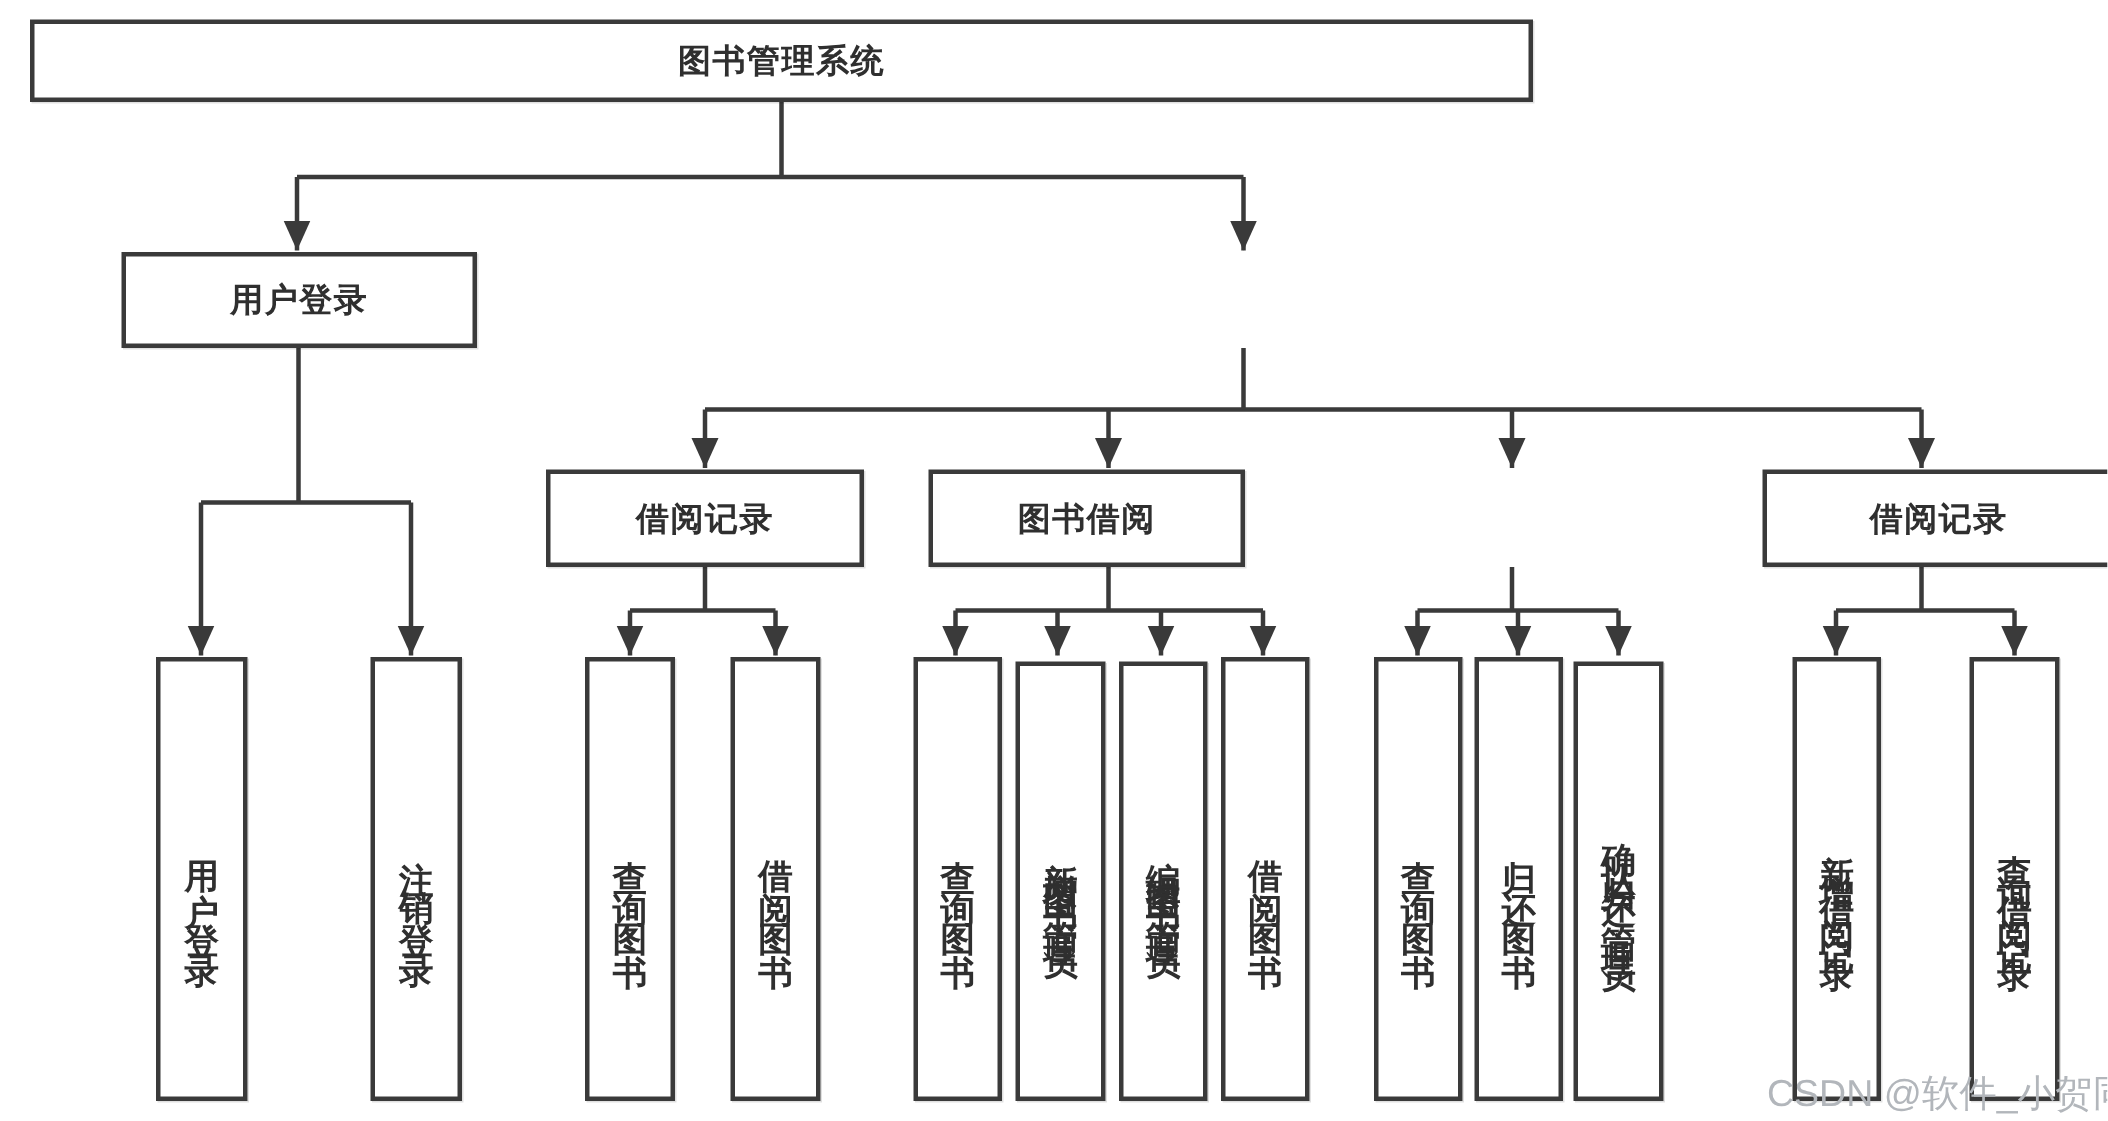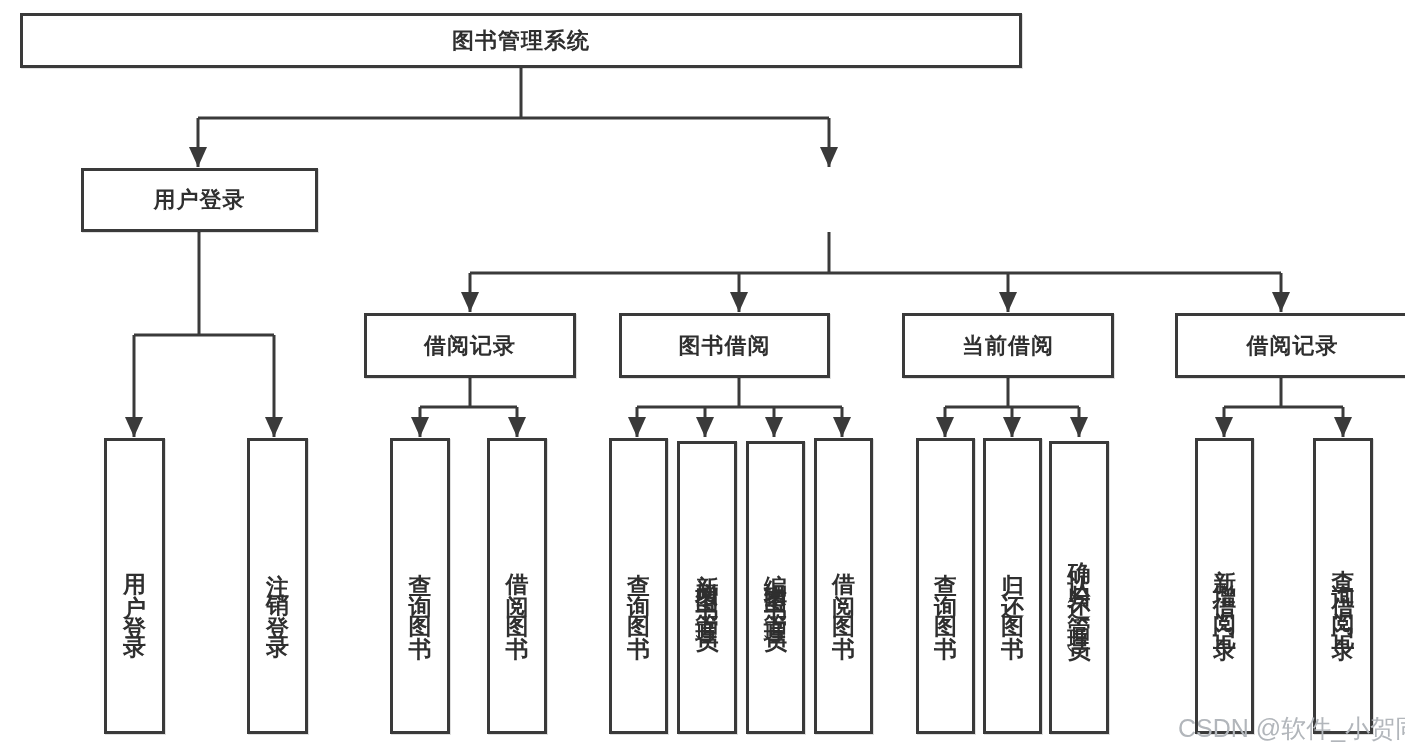--- a/index.html
+++ b/index.html
@@ -78,23 +78,20 @@
   <div class="box" style="left:81px;top:168px;width:237px;height:64px">
     <span class="hlabel">用户登录</span>
   </div>
 
   <div class="box" style="left:364px;top:313px;width:212px;height:65px">
     <span class="hlabel">借阅记录</span>
   </div>
   <div class="box" style="left:619px;top:313px;width:211px;height:65px">
     <span class="hlabel">图书借阅</span>
   </div>
-  <div class="box" style="left:902px;top:313px;width:212px;height:65px">
-    <span class="hlabel">当前借阅</span>
-  </div>
   <div class="box" style="left:1175px;top:313px;width:235px;height:65px">
     <span class="hlabel">借阅记录</span>
   </div>
 
   <div class="box" style="left:104px;top:438px;width:61px;height:296px">
     <span class="vtext s4">用户登录</span>
   </div>
   <div class="box" style="left:247px;top:438px;width:61px;height:296px">
     <span class="vtext s4">注销登录</span>
   </div>

